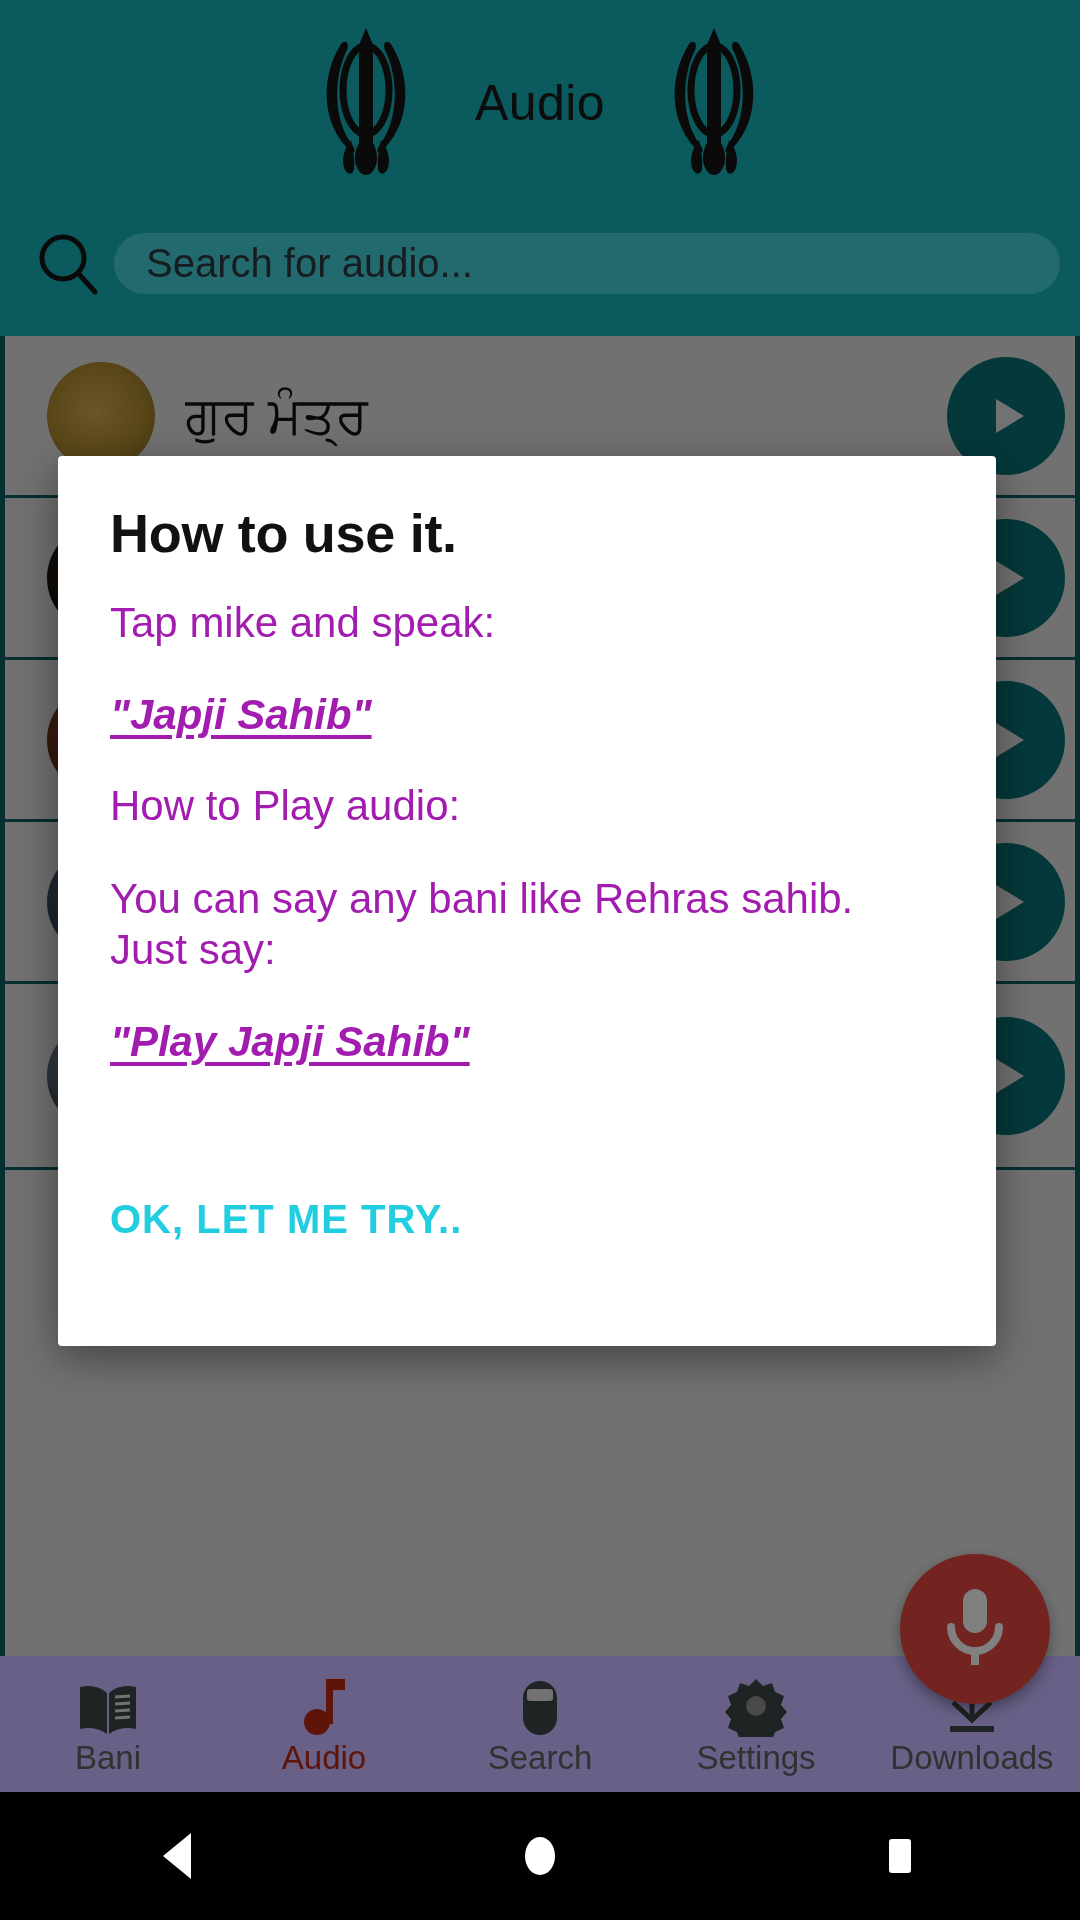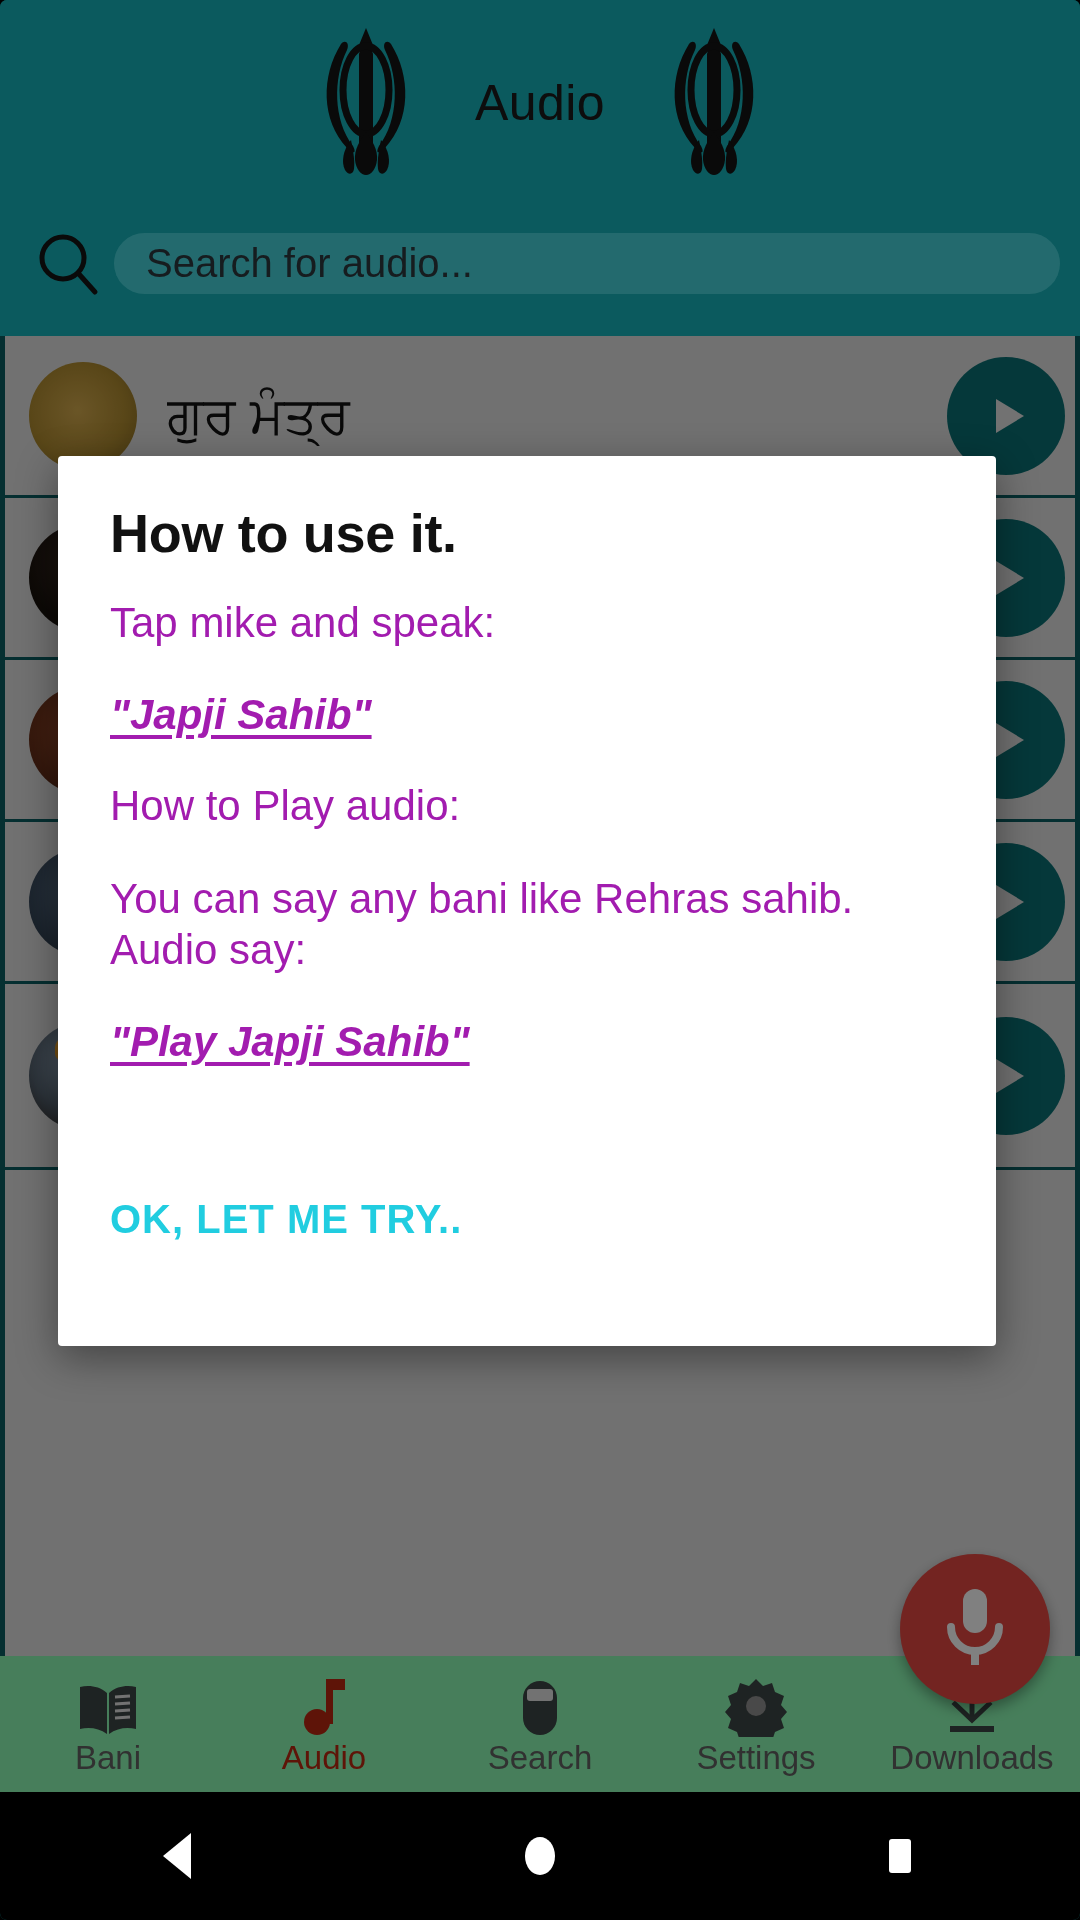--- a/index.html
+++ b/index.html
@@ -7,21 +7,20 @@
     width:1080px; height:1920px;
     background:#000;
     font-family:"Liberation Sans", sans-serif;
     overflow:hidden;
   }
   #screen {
     position:relative;
     width:1080px; height:1920px;
     background:#0b5a5e;
     overflow:hidden;
-    border-radius:7px;
   }
 
   
   .app-header {
     position:absolute; left:0; top:0;
     width:1080px; height:336px;
     background:#0b5a5e;
   }
   .header-row {
     position:absolute; left:0; top:18px;
@@ -62,21 +61,21 @@
     width:1080px; height:1320px;
     background:#d6d6d6;
     border-left:5px solid #0b5a5e;
     border-right:5px solid #0b5a5e;
   }
   .row {
     position:relative;
     height:162px;
     border-bottom:3px solid #0b5a5e;
     display:flex; align-items:center;
-    padding:0 10px 0 24px;
+    padding:0 10px 0 42px;
   }
   .row.tall { height:186px; }
   .avatar {
     width:108px; height:108px; border-radius:50%;
     flex:0 0 auto; overflow:hidden;
     position:relative;
   }
   .av-gold  { background:radial-gradient(circle at 45% 45%, #c9a24a 0%, #a9862f 55%, #7a611f 100%); }
   .av-dark  { background:radial-gradient(circle at 50% 35%, #3a2a20 0%, #17110c 70%); }
   .av-rust  { background:radial-gradient(circle at 50% 40%, #9b4a2a 0%, #5d2a16 75%); }
@@ -113,21 +112,21 @@
     display:flex; align-items:center; justify-content:center;
     box-shadow:0 6px 14px rgba(0,0,0,0.35);
     z-index:6;
   }
   .mic-fab svg { width:74px; height:92px; }
 
   
   .bottom-nav {
     position:absolute; left:0; bottom:128px;
     width:1080px; height:136px;
-    background:#86efac;
+    background:#c4b5fd;
     display:flex; align-items:center;
     z-index:5;
   }
   .nav-item {
     flex:1 1 0; height:136px;
     display:flex; flex-direction:column;
     align-items:center; justify-content:center; gap:4px;
   }
   .nav-icon { height:62px; display:flex; align-items:flex-end; justify-content:center; }
   .nav-icon svg { display:block; }
@@ -386,21 +385,21 @@
 
     <div class="dlg-p">Tap mike and speak:</div>
 
     <div class="dlg-quote-wrap">
       <span class="dlg-p quote tight">"Japji Sahib"</span>
     </div>
 
     <div class="dlg-p block2">How to Play audio:</div>
     <div class="dlg-p tight">You can say any bani like Rehras sahib.</div>
 
-    <div class="dlg-p">Audio say:</div>
+    <div class="dlg-p">Just say:</div>
 
     <div class="dlg-quote-wrap">
       <span class="dlg-p quote tight">"Play Japji Sahib"</span>
     </div>
 
     <div class="dlg-actions">
       <button class="dlg-btn">OK, LET ME TRY..</button>
     </div>
   </div>
 

